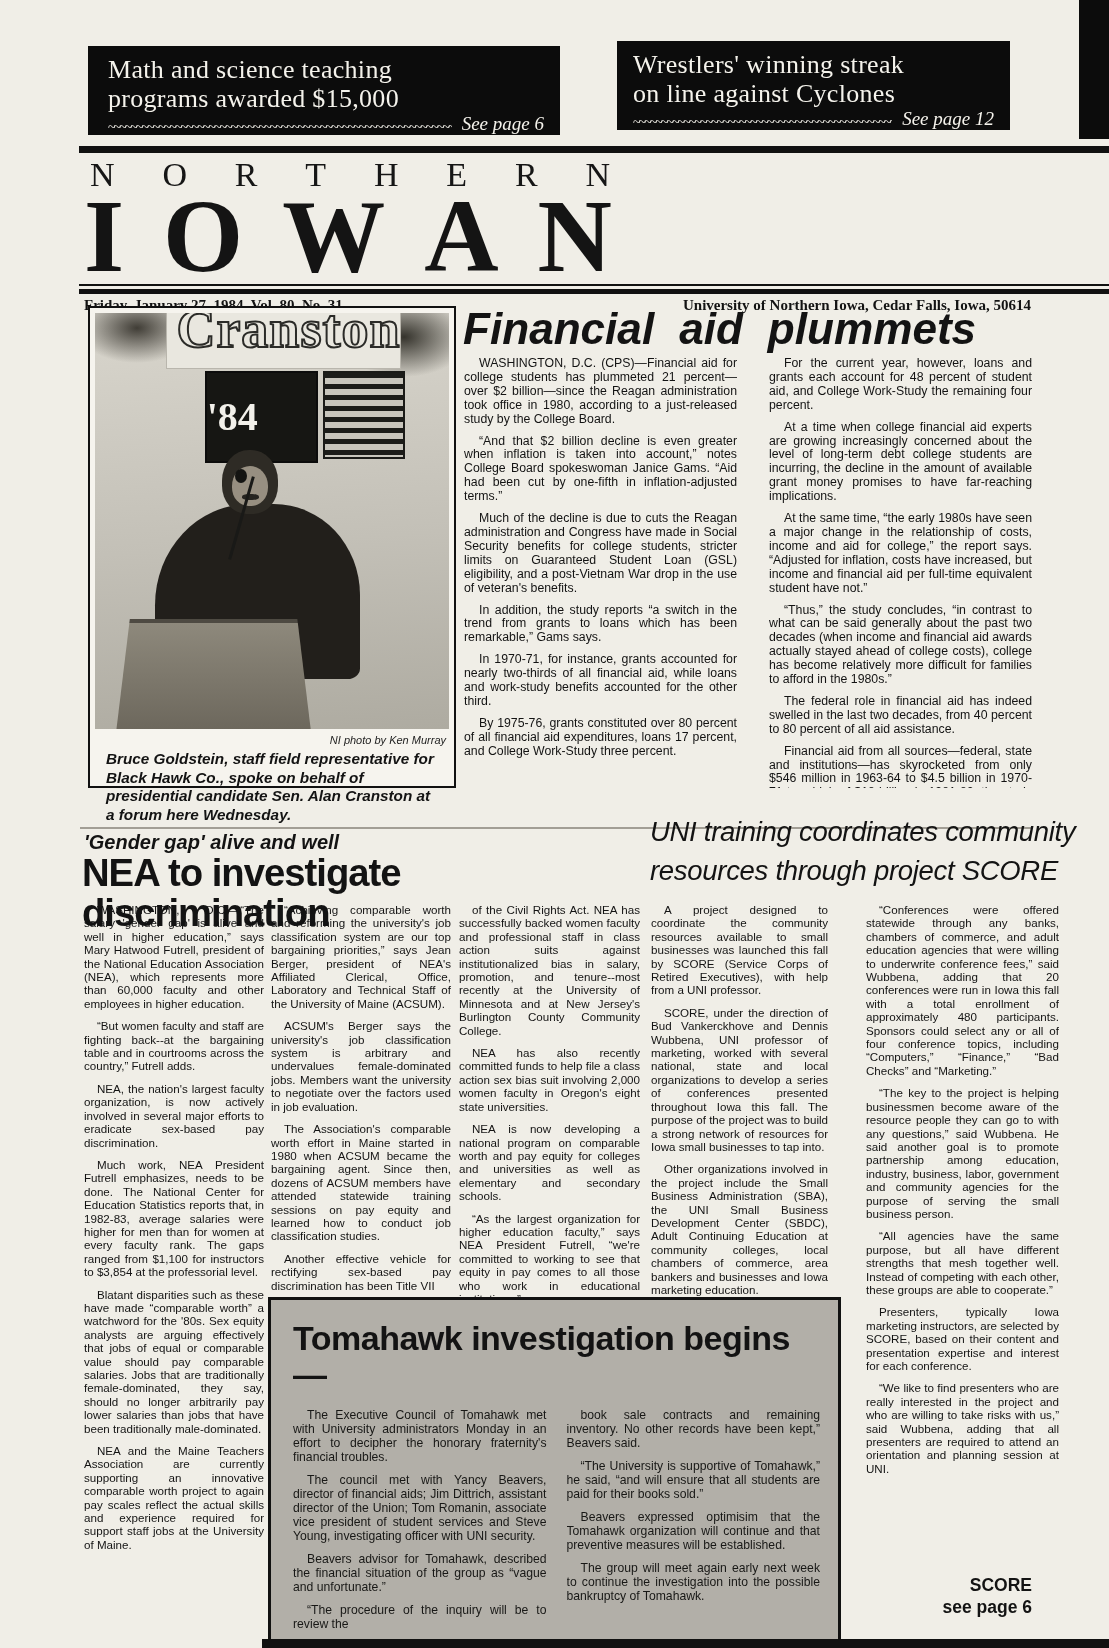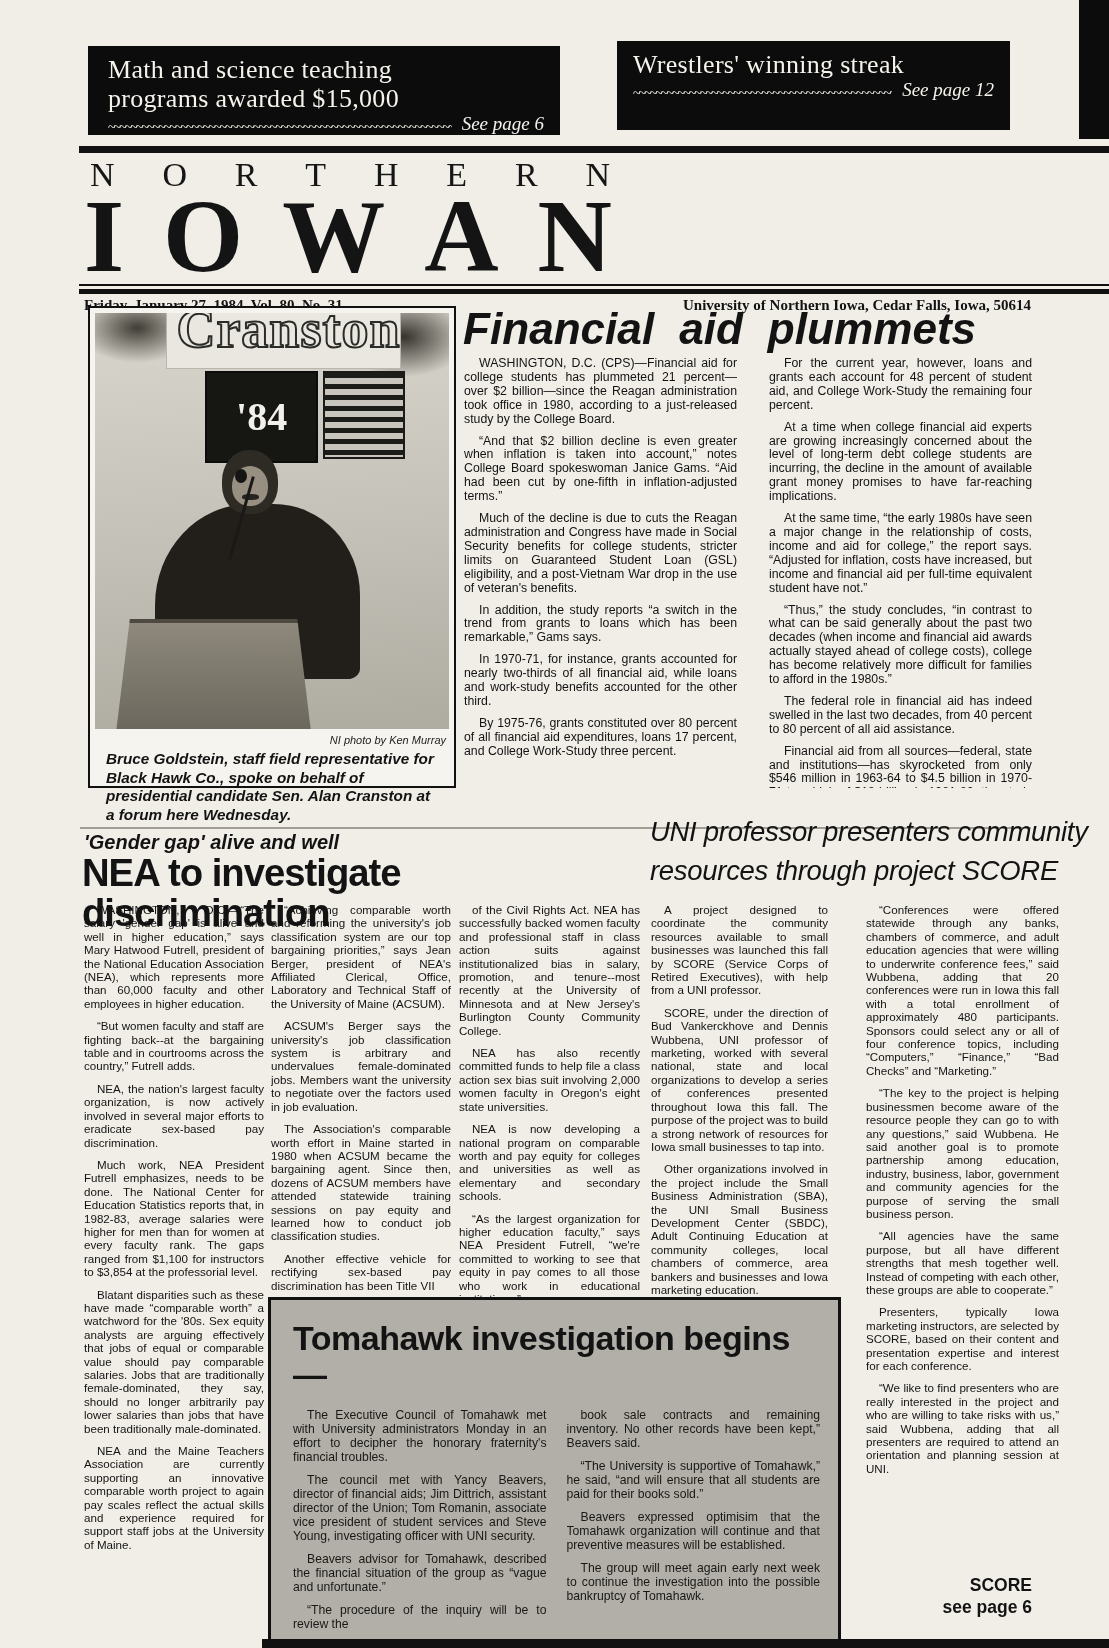--- a/index.html
+++ b/index.html
@@ -58,21 +58,21 @@
   .photo-banner{
     position:absolute;left:20%;top:-4px;width:66%;height:58px;background:#e9e7df;
     display:flex;align-items:flex-start;justify-content:flex-end;overflow:hidden;border:1px solid #b9b6ad;
   }
   .banner-text{
     font-family:"Liberation Serif",serif;font-weight:bold;font-size:54px;line-height:54px;margin-top:-8px;
     color:transparent;-webkit-text-stroke:2px #2b2b28;letter-spacing:1px;
   }
   .photo-sign{
     position:absolute;left:31%;top:14%;width:31%;height:21%;background:#16161３;background:#161613;
-    color:#f2f0ea;display:flex;align-items:center;justify-content:center;
+    color:#f2f0ea;display:flex;align-items:center;justify-content:flex-start;
     font-family:"Liberation Serif",serif;font-weight:bold;font-size:40px;border:2px solid #0c0c0c;
   }
   .photo-stripes{
     position:absolute;left:64.5%;top:14%;width:23%;height:21%;
     background:repeating-linear-gradient(180deg,#1c1c19 0 5px,#c8c5bc 5px 11px);border:2px solid #1a1a17;box-sizing:border-box;
   }
   .person-head{position:absolute;left:36%;top:33%;width:56px;height:64px;background:#2e2b25;border-radius:48% 48% 44% 44%;}
   .person-face{position:absolute;left:10px;top:16px;width:36px;height:40px;background:#978f81;border-radius:50% 50% 46% 46%;}
   .person-stache{position:absolute;left:20px;top:44px;width:17px;height:6px;background:#262420;border-radius:40%;}
   .person-body{position:absolute;left:17%;top:46%;width:58%;height:42%;background:#221f1b;border-radius:46% 42% 6% 6% / 58% 52% 6% 6%;}
@@ -131,20 +131,21 @@
     <div class="teaser-line">Math and science teaching</div>
     <div class="teaser-line">programs awarded $15,000</div>
     <div class="teaser-foot">
       <span class="squiggle">~~~~~~~~~~~~~~~~~~~~~~~~~~~~~~~~~~~~~~~~~~~~~~~~~~~~~~~~~~~~~~~~~~~~~~</span>
       <span class="see-page">See page 6</span>
     </div>
   </div>
 
   <div class="teaser teaser-right">
     <div class="teaser-line">Wrestlers' winning streak</div>
+    <div class="teaser-line">on line against Cyclones</div>
     <div class="teaser-foot">
       <span class="squiggle">~~~~~~~~~~~~~~~~~~~~~~~~~~~~~~~~~~~~~~~~~~~~~~~~~~~~~~~~~~~~~~~~~~~~~~</span>
       <span class="see-page">See page 12</span>
     </div>
   </div>
 
   <div class="rule-top"></div>
   <div class="masthead-northern">
       <span>N</span>
       <span>O</span>
@@ -211,21 +212,21 @@
     <p>At the same time, “the early 1980s have seen a major change in the relationship of costs, income and aid for college,” the report says. “Adjusted for inflation, costs have increased, but income and financial aid per full-time equivalent student have not.”</p>
     <p>“Thus,” the study concludes, “in contrast to what can be said generally about the past two decades (when income and financial aid awards actually stayed ahead of college costs), college has become relatively more difficult for families to afford in the 1980s.”</p>
     <p>The federal role in financial aid has indeed swelled in the last two decades, from 40 percent to 80 percent of all aid assistance.</p>
     <p>Financial aid from all sources—federal, state and institutions—has skyrocketed from only $546 million in 1963-64 to $4.5 billion in 1970-71 to a high of $18 billion in 1981-82, the study says.</p>
   </section>
 
   <div class="section-rule"></div>
   <div class="kicker">'Gender gap' alive and well</div>
   <h2 class="nea-headline">NEA to investigate discrimination</h2>
   <h2 class="score-headline">
-    <span>UNI professor presenters community</span>
+    <span>UNI training coordinates community</span>
     <span>resources through project SCORE</span>
   </h2>
 
   <section class="bodycol low-col nea-col1">
     <p>WASHINGTON, D.C.—“The salary 'gender gap' is alive and well in higher education,” says Mary Hatwood Futrell, president of the National Education Association (NEA), which represents more than 60,000 faculty and other employees in higher education.</p>
     <p>“But women faculty and staff are fighting back--at the bargaining table and in courtrooms across the country,” Futrell adds.</p>
     <p>NEA, the nation's largest faculty organization, is now actively involved in several major efforts to eradicate sex-based pay discrimination.</p>
     <p>Much work, NEA President Futrell emphasizes, needs to be done. The National Center for Education Statistics reports that, in 1982-83, average salaries were higher for men than for women at every faculty rank. The gaps ranged from $1,100 for instructors to $3,854 at the professorial level.</p>
     <p>Blatant disparities such as these have made “comparable worth” a watchword for the '80s. Sex equity analysts are arguing effectively that jobs of equal or comparable value should pay comparable salaries. Jobs that are traditionally female-dominated, they say, should no longer arbitrarily pay lower salaries than jobs that have been traditionally male-dominated.</p>
     <p>NEA and the Maine Teachers Association are currently supporting an innovative comparable worth project to again pay scales reflect the actual skills and experience required for support staff jobs at the University of Maine.</p>

